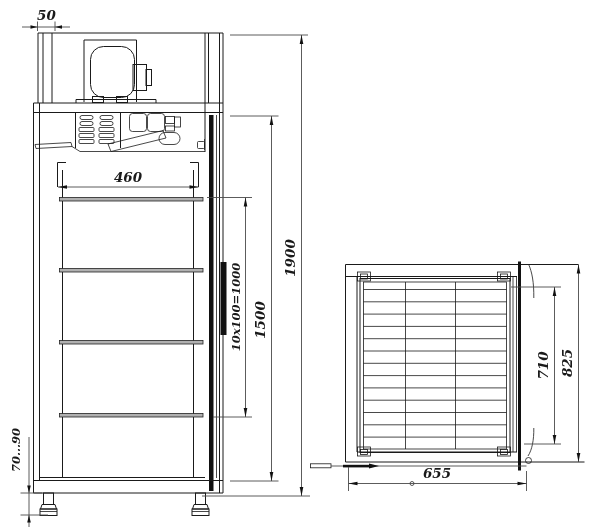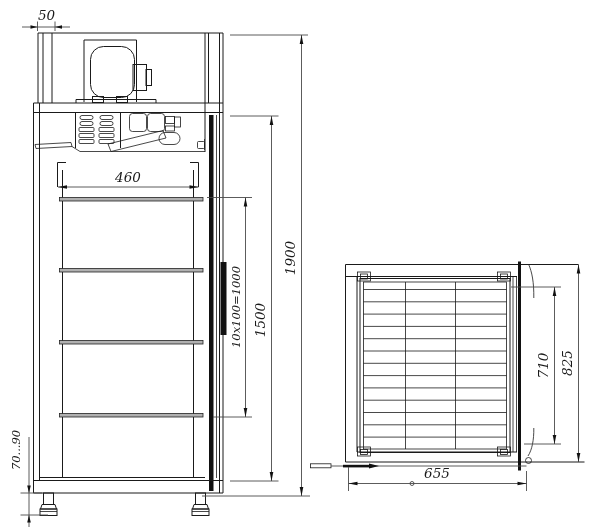--- a/index.html
+++ b/index.html
@@ -1,16 +1,16 @@
 <!DOCTYPE html>
 <html><head>
 <meta charset="utf-8">
 <style>
   html,body{margin:0;padding:0;background:#ffffff;}
-  .canvas{width:600px;height:532px;position:relative;background:#ffffff;overflow:hidden;}
+  .canvas{width:600px;height:532px;position:relative;background:#ffffff;overflow:hidden;font-weight:bold;}
   svg{display:block;}
   .ln{stroke:#1a1a1a;stroke-width:1;fill:none;}
   .thin{stroke:#1a1a1a;stroke-width:.8;fill:none;}
   .dim{stroke:#4a4a4a;stroke-width:.9;fill:none;}
   .arr{fill:#111;stroke:none;}
   .solid{fill:#111;stroke:none;}
   .shelf{fill:#b0b0b0;stroke:#222;stroke-width:.8;}
   .dimtxt{fill:#1a1a1a;font-family:"DejaVu Serif",serif;font-style:italic;font-size:13.5px;}
   .dimtxt-sm{fill:#1a1a1a;font-family:"DejaVu Serif",serif;font-style:italic;font-size:11.5px;}
 </style>

